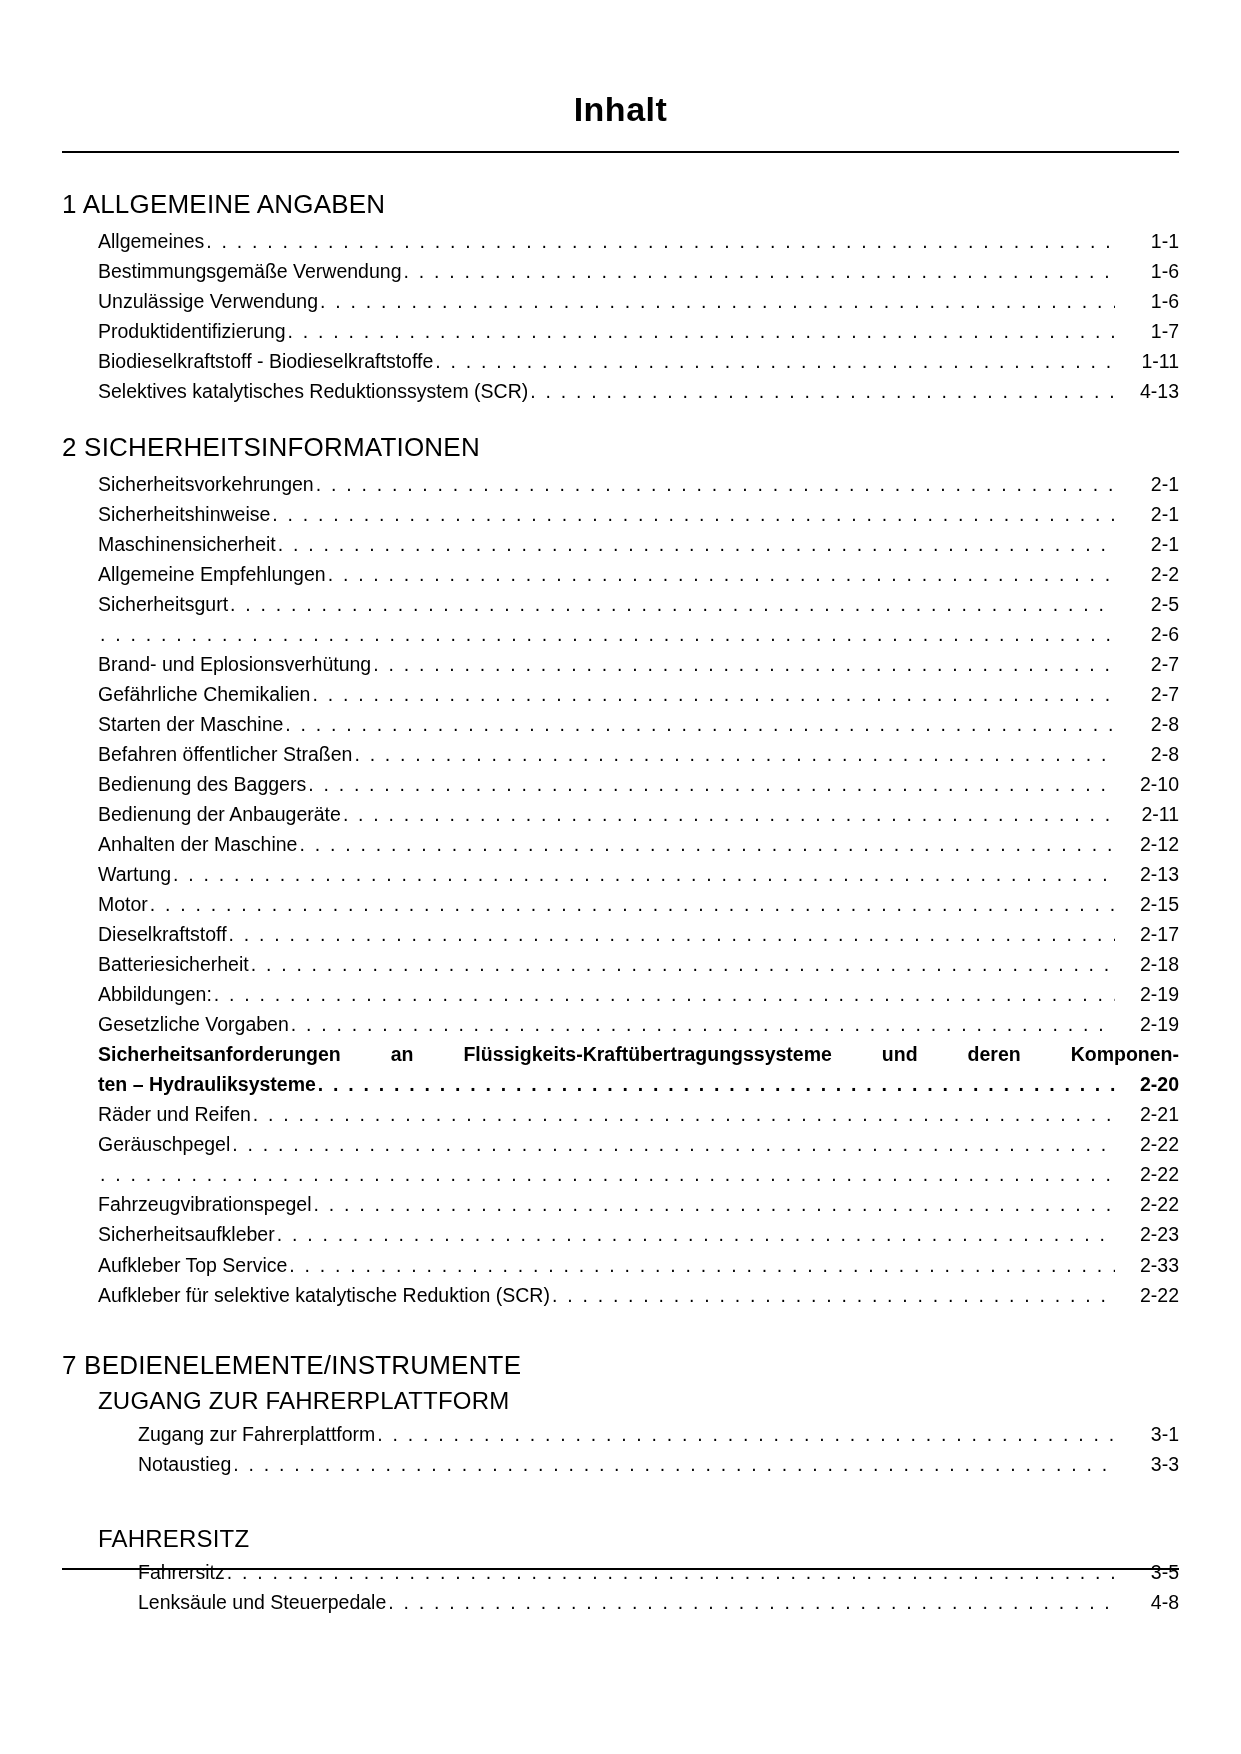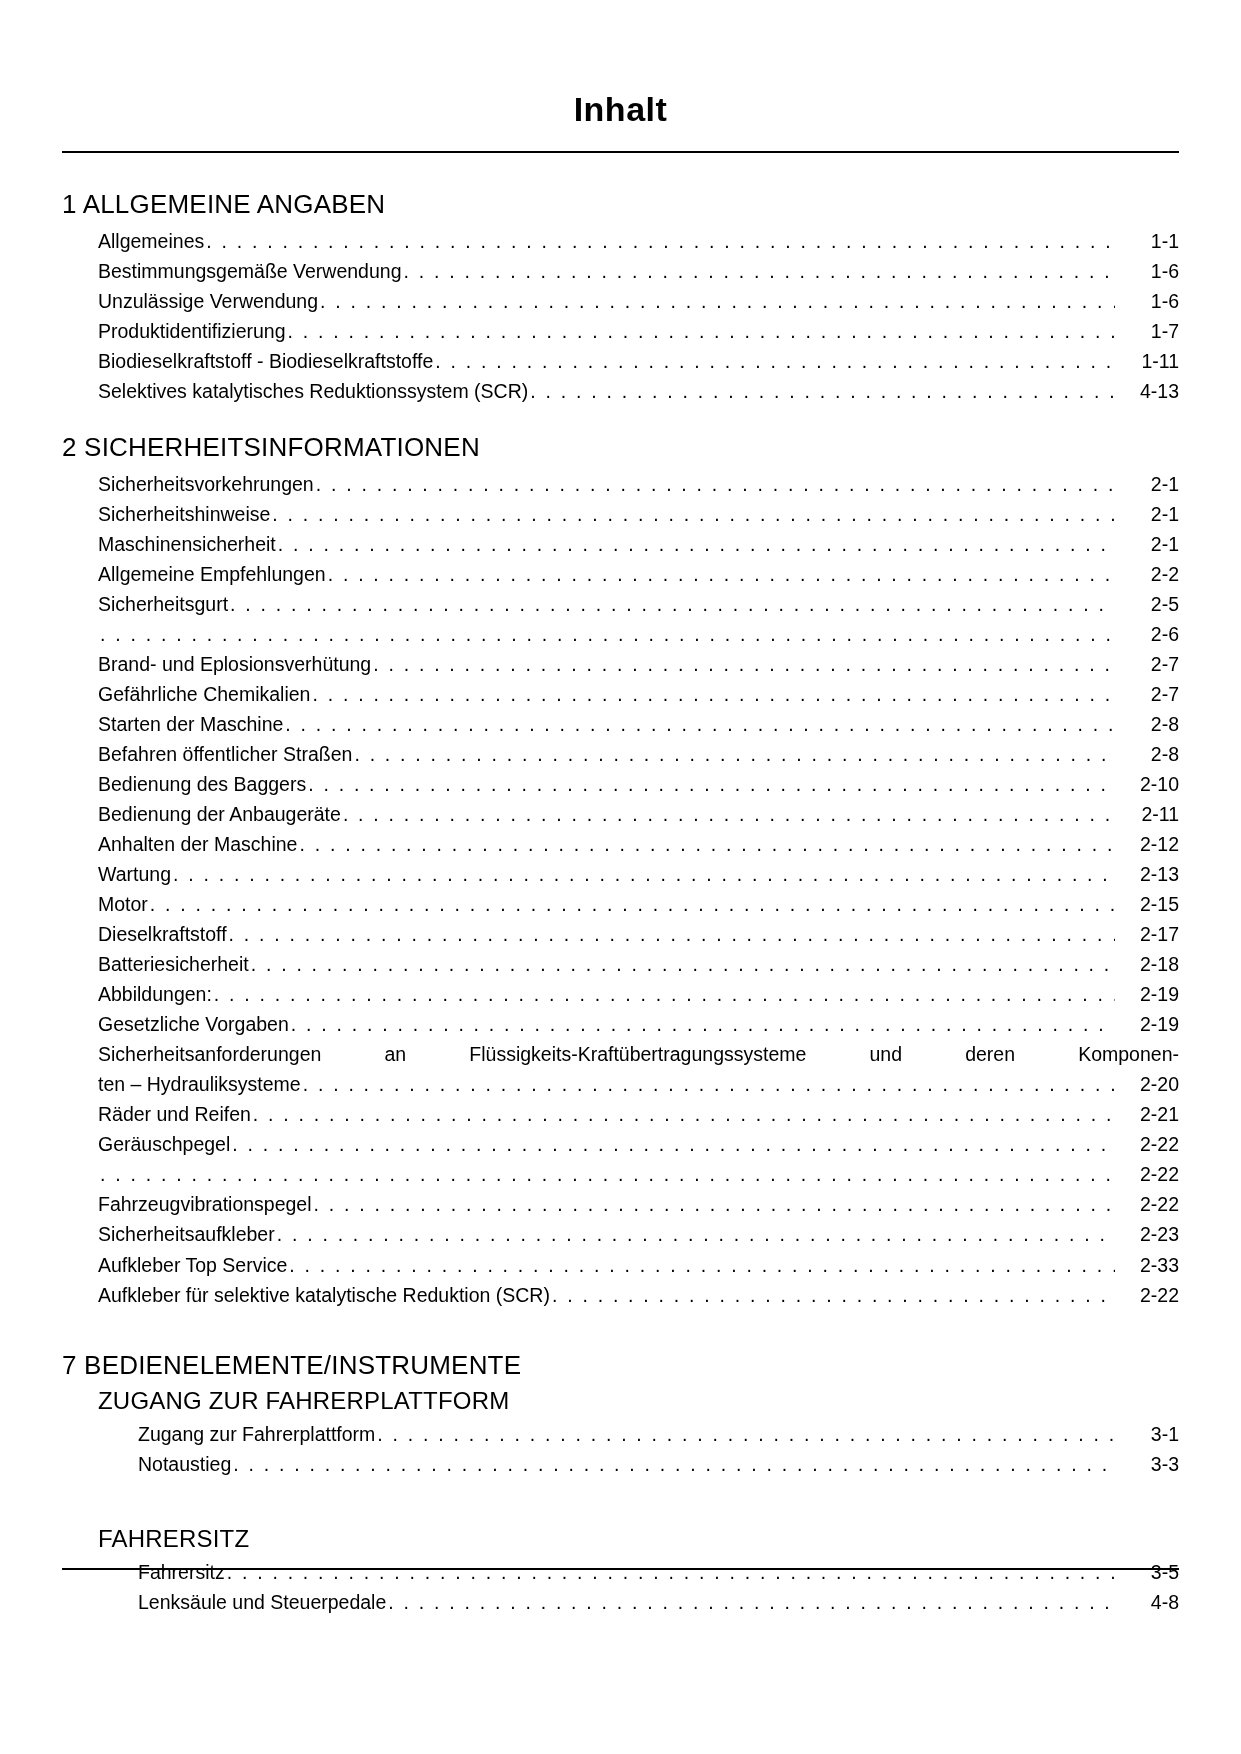--- a/index.html
+++ b/index.html
@@ -86,20 +86,21 @@
     color: #000;
   }
   .entry .page-num {
     flex: 0 0 auto;
     width: 62px;
     text-align: right;
   }
   .entry.wrap {
     display: block;
     white-space: normal;
+    font-weight: bold;
   }
   .entry.wrap .line1 {
     display: block;
     text-align: justify;
     text-align-last: justify;
   }
   .entry.wrap .line2 {
     display: flex;
     align-items: flex-end;
   }

